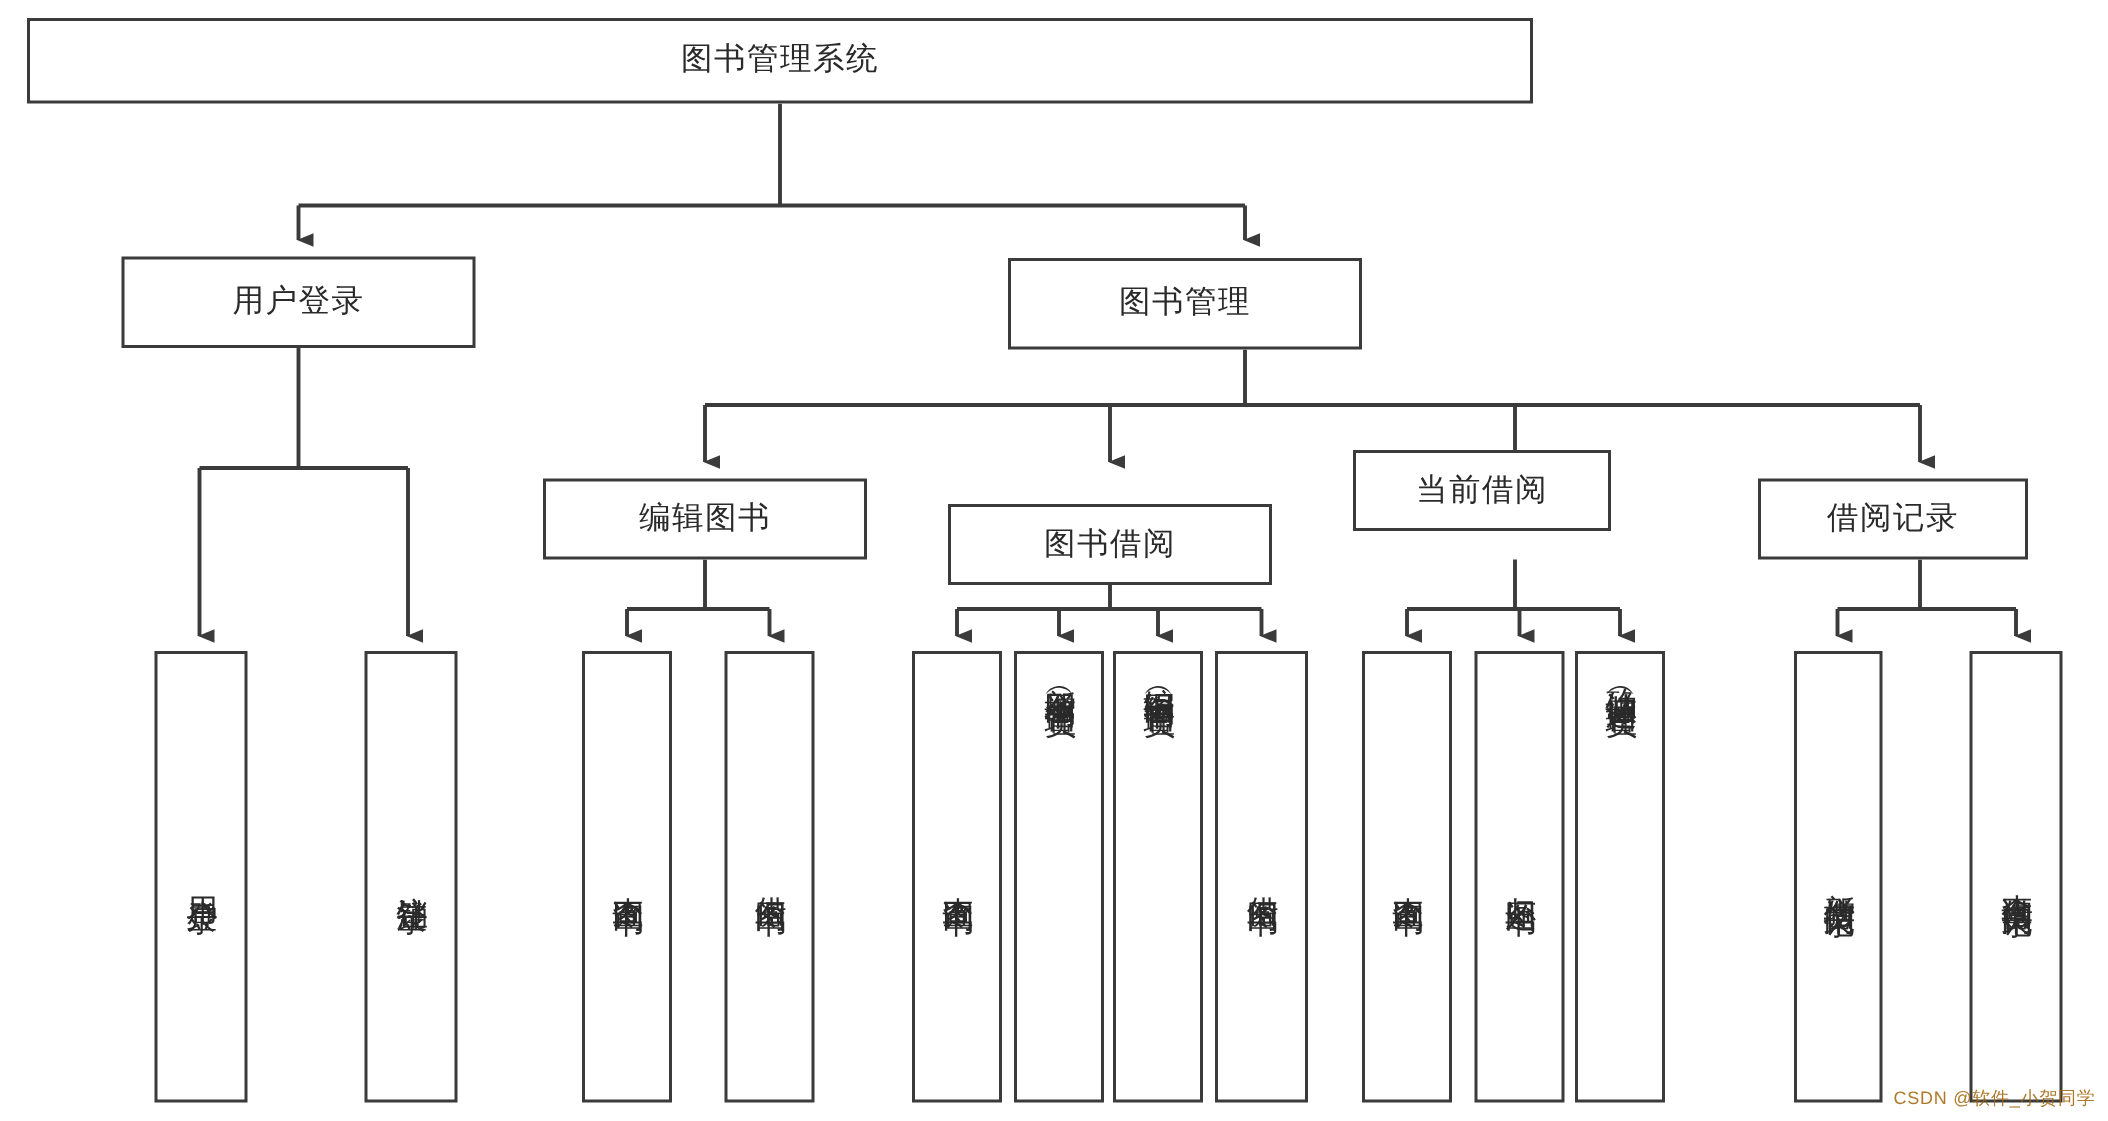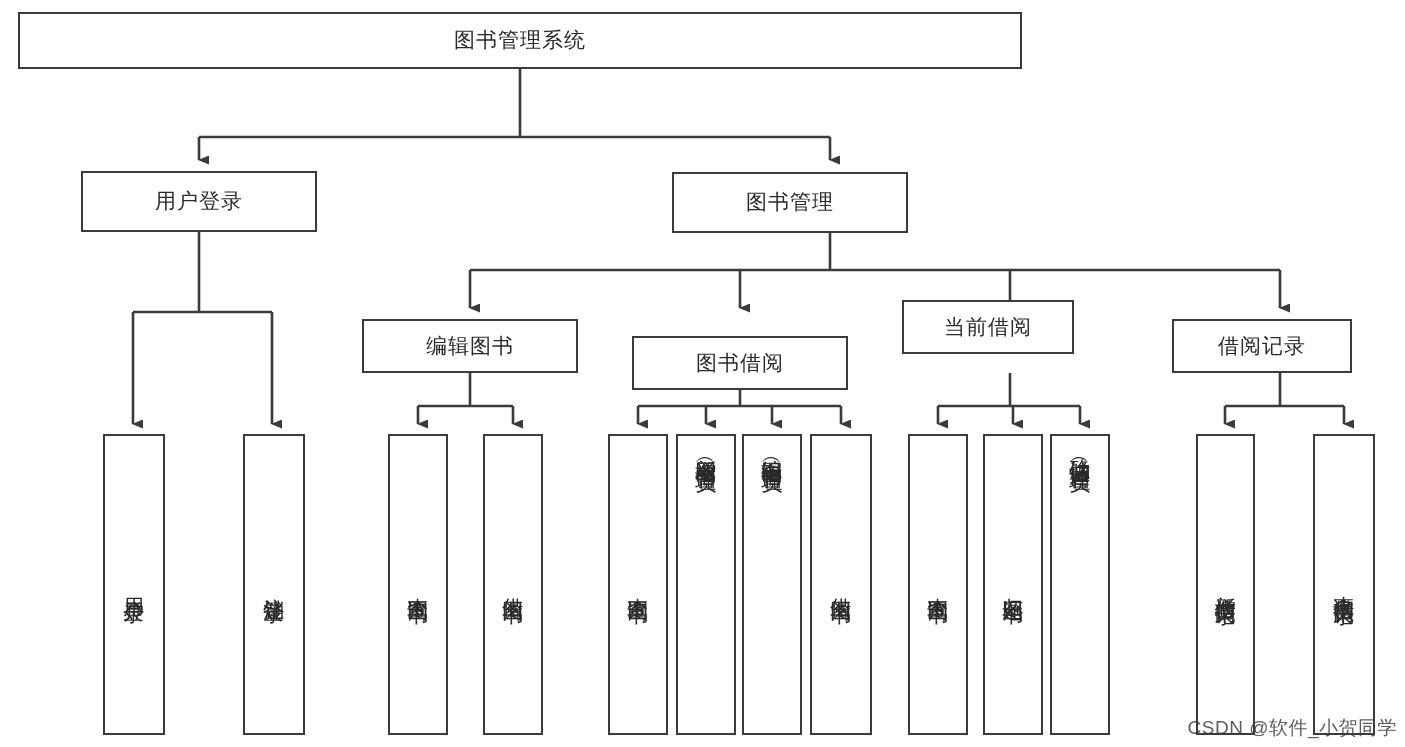--- a/index.html
+++ b/index.html
@@ -57,22 +57,22 @@
     text-align: left;
   }
   .node-v.center-v {
     align-items: center;
     padding-top: 0;
   }
   .watermark {
     position: absolute;
     right: 8px;
     bottom: 6px;
-    font-size: 19px;
-    color: #404040;
+    font-size: 12px;
+    color: #a16207;
     letter-spacing: 0.5px;
     white-space: nowrap;
     opacity: 0.85;
   }
 </style>
 </head>
 <body>
 
 <div id="diagram-root">
 

